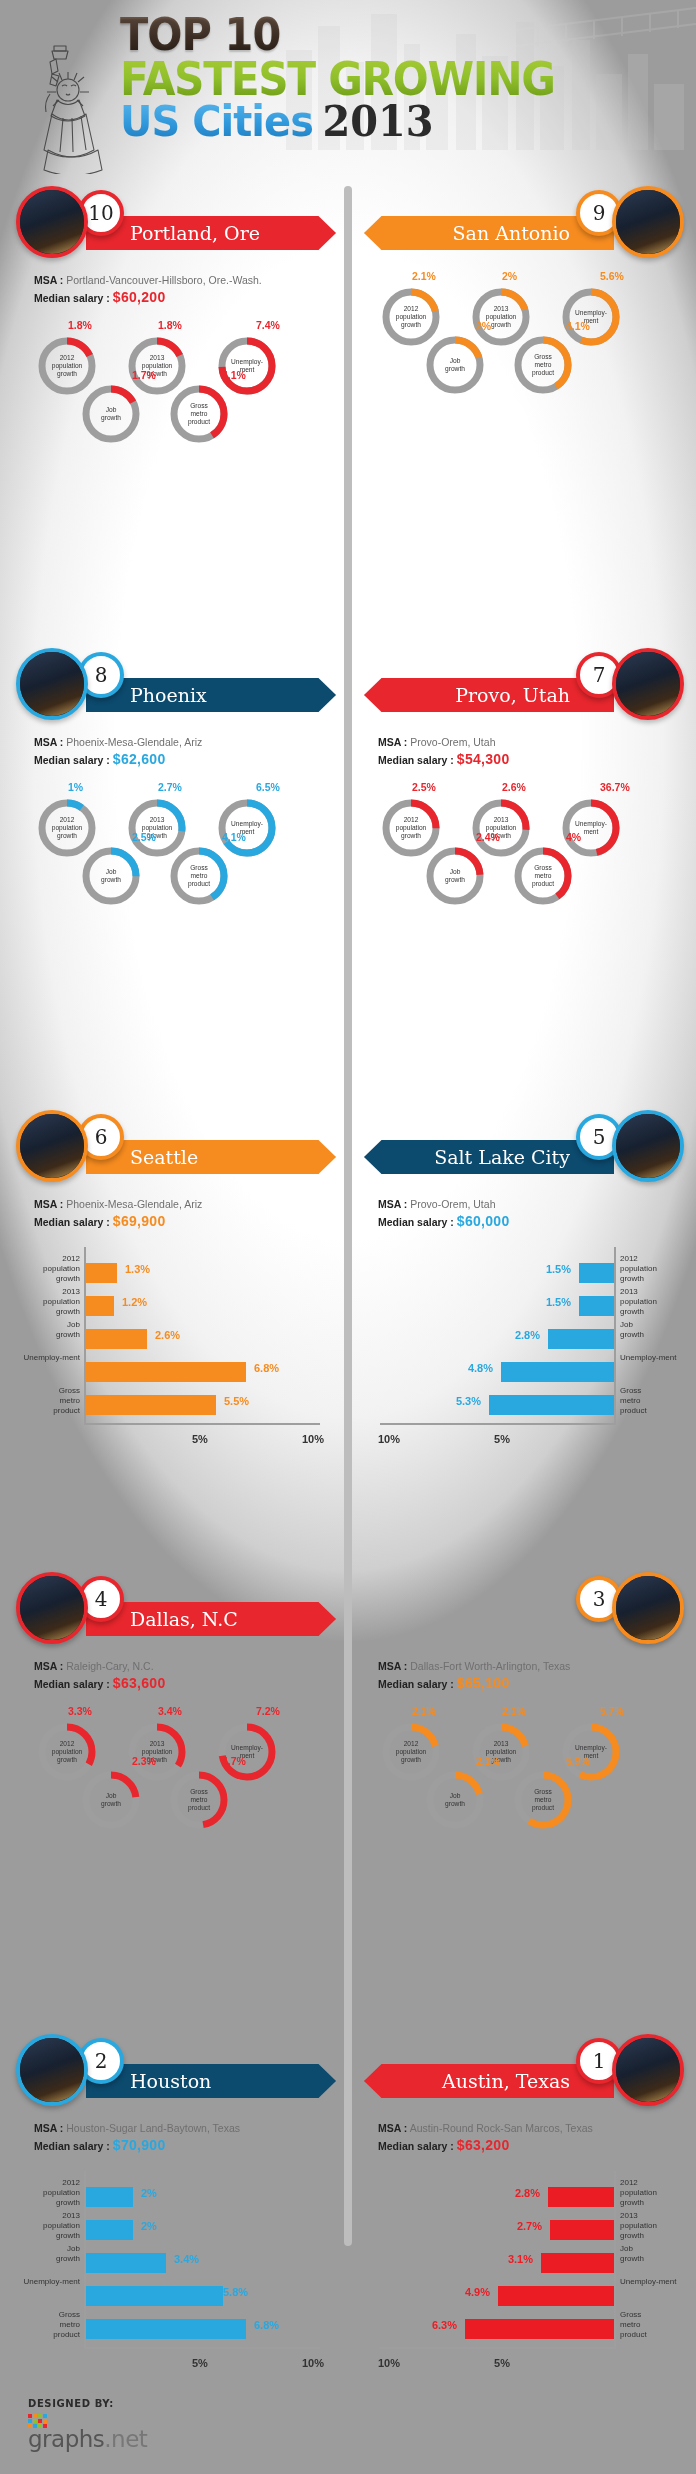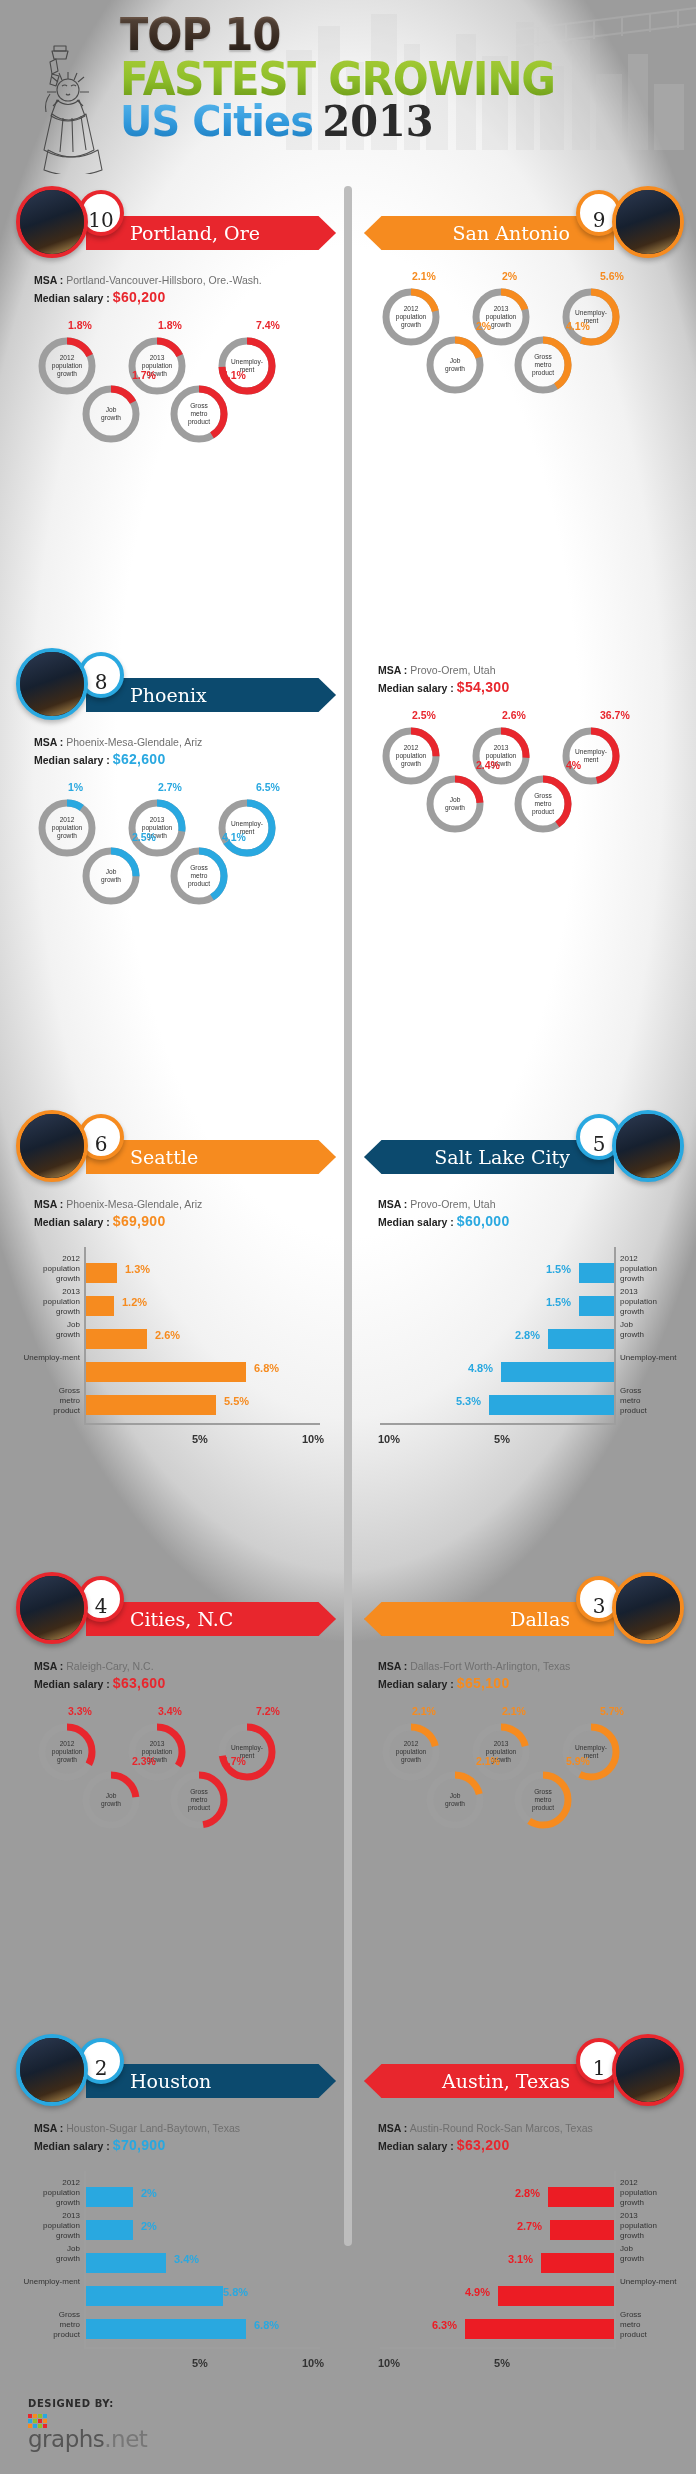--- a/index.html
+++ b/index.html
@@ -54,21 +54,21 @@
   .banner { position:relative; height:72px; }
   .thumb {
     position:absolute; top:0; width:72px; height:72px; border-radius:50%;
     border:4px solid #e8262d; overflow:hidden; z-index:3;
     background:#1b1b22;
   }
   .thumb .ph { width:100%; height:100%; display:block; }
   .numcirc {
     position:absolute; top:4px; width:46px; height:46px; border-radius:50%;
     background:#fff; border:4px solid #e8262d; z-index:2;
-    display:flex; align-items:flex-end; justify-content:center;
+    display:flex; align-items:center; justify-content:center;
     font-family:"DejaVu Serif", serif; font-size:20px; color:#222;
   }
   .arrow {
     position:absolute; top:30px; height:34px; z-index:1;
     display:flex; align-items:center;
     color:#fff; font-family:"DejaVu Serif", serif; font-size:19px;
   }
   
   .ltr .thumb { left:8px; }
   .ltr .numcirc { left:70px; }
@@ -396,20 +396,31 @@
                  <svg viewBox="0 0 62 62">
      <circle cx="31" cy="31" r="25" fill="none" stroke="#9e9e9e" stroke-width="7"></circle>
      <circle cx="31" cy="31" r="25" fill="none" stroke="#29a8e0" stroke-width="7" stroke-dasharray="64.40 157.08" transform="rotate(-90 31 31)"></circle>
    </svg>
                  <div class="dlabel">Gross<br>metro<br>product</div>
                </div>
                <div class="dval v4">4.1%</div>
         </div>
       </div>
       <div class="card col-r c-red" style="top: 648px;">
+        <div class="banner rtl">
+          <div class="arrow sh">
+       <span>Provo, Utah</span>
+     </div>
+     <div class="numcirc sh">
+       <span>7</span>
+     </div>
+     <div class="thumb sh">
+       <span class="ph" style="background:linear-gradient(160deg,#2d3a52 0%, #16202f 45%, #3d2a18 75%, #c9a25a 100%);display:block"></span>
+     </div>
+        </div>
         <div class="meta">
           <div class="line">
        <span class="lbl">MSA :</span>
        <span>Provo-Orem, Utah</span>
      </div>
      <div class="line">
        <span class="lbl">Median salary  :</span>
        <span class="sal">$54,300</span>
      </div>
         </div>
@@ -538,21 +549,21 @@
           <div class="bar" style="right:78px;top:148px;width:125px"></div>
                  <div class="bval" style="right:211px;top:148px">5.3%</div>
                  <div class="cat" style="right:0;top:139px;text-align:left">Gross<br>metro<br>product</div>
           <div class="tick" style="right:292px;top:186px">10%</div>
                <div class="tick" style="right:182px;top:186px">5%</div>
         </div>
       </div>
       <div class="card col-l c-red" style="top: 1572px;">
         <div class="banner ltr">
           <div class="arrow sh">
-       <span>Cities, N.C</span>
+       <span>Dallas, N.C</span>
      </div>
      <div class="numcirc sh">
        <span>4</span>
      </div>
      <div class="thumb sh">
        <span class="ph" style="background:linear-gradient(160deg,#2d3a52 0%, #16202f 45%, #3d2a18 75%, #c9a25a 100%);display:block"></span>
      </div>
         </div>
         <div class="meta">
           <div class="line">
@@ -602,23 +613,20 @@
      <circle cx="31" cy="31" r="25" fill="none" stroke="#9e9e9e" stroke-width="7"></circle>
      <circle cx="31" cy="31" r="25" fill="none" stroke="#e8262d" stroke-width="7" stroke-dasharray="73.83 157.08" transform="rotate(-90 31 31)"></circle>
    </svg>
                  <div class="dlabel">Gross<br>metro<br>product</div>
                </div>
                <div class="dval v4">4.7%</div>
         </div>
       </div>
       <div class="card col-r c-orange" style="top: 1572px;">
         <div class="banner rtl">
-          <div class="arrow sh">
-       <span>Dallas</span>
-     </div>
      <div class="numcirc sh">
        <span>3</span>
      </div>
      <div class="thumb sh">
        <span class="ph" style="background:linear-gradient(160deg,#2d3a52 0%, #16202f 45%, #3d2a18 75%, #c9a25a 100%);display:block"></span>
      </div>
         </div>
         <div class="meta">
           <div class="line">
        <span class="lbl">MSA :</span>

